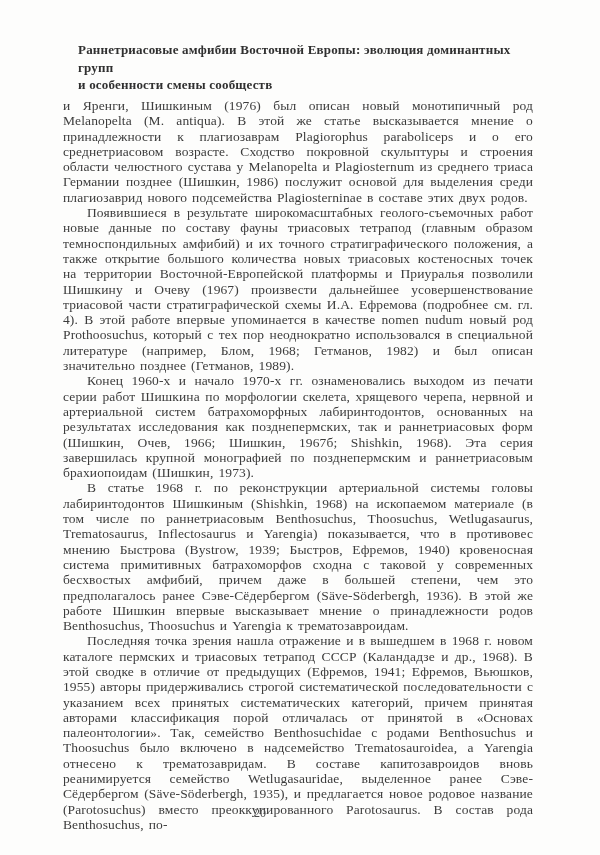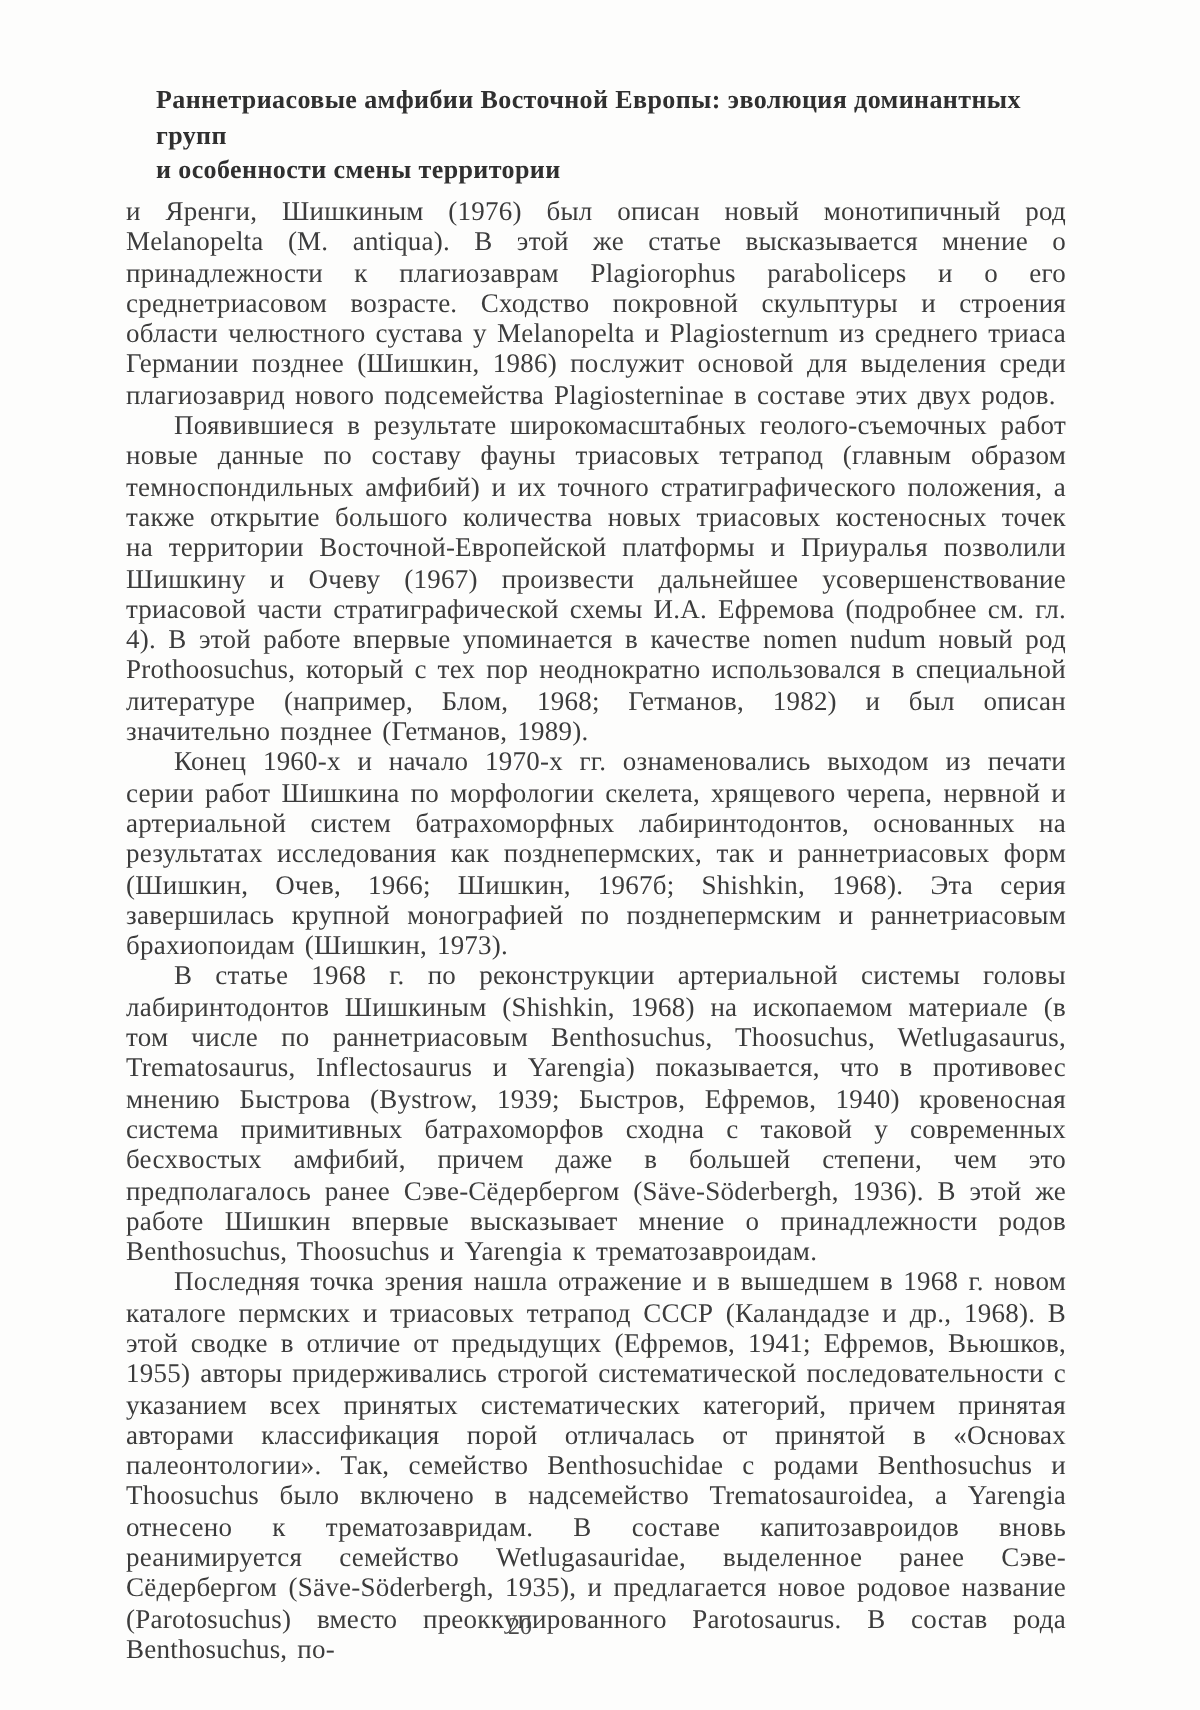--- a/index.html
+++ b/index.html
@@ -75,21 +75,21 @@
 </style>
 </head>
 <body>
 
 <div class="page">
 
   <div class="running-header">
     <div class="header-rule-bar"></div>
     <div class="header-text">
       <div>Раннетриасовые амфибии Восточной Европы: эволюция доминантных групп</div>
-      <div>и особенности смены территории</div>
+      <div>и особенности смены сообществ</div>
     </div>
   </div>
 
   <div class="page-body">
     <p class="continuation">и Яренги, Шишкиным (1976) был описан новый монотипичный род Melanopelta (M. antiqua). В этой же статье высказывается мнение о принадлежности к плагиозаврам Plagiorophus paraboliceps и о его среднетриасовом возрасте. Сходство покровной скульптуры и строения области челюстного сустава у Melanopelta и Plagiosternum из среднего триаса Германии позднее (Шишкин, 1986) послужит основой для выделения среди плагиозаврид нового подсемейства Plagiosterninae в составе этих двух родов.</p>
     <p>Появившиеся в результате широкомасштабных геолого-съемочных работ новые данные по составу фауны триасовых тетрапод (главным образом темноспондильных амфибий) и их точного стратиграфического положения, а также открытие большого количества новых триасовых костеносных точек на территории Восточной-Европейской платформы и Приуралья позволили Шишкину и Очеву (1967) произвести дальнейшее усовершенствование триасовой части стратиграфической схемы И.А. Ефремова (подробнее см. гл. 4). В этой работе впервые упоминается в качестве nomen nudum новый род Prothoosuchus, который с тех пор неоднократно использовался в специальной литературе (например, Блом, 1968; Гетманов, 1982) и был описан значительно позднее (Гетманов, 1989).</p>
     <p>Конец 1960-х и начало 1970-х гг. ознаменовались выходом из печати серии работ Шишкина по морфологии скелета, хрящевого черепа, нервной и артериальной систем батрахоморфных лабиринтодонтов, основанных на результатах исследования как позднепермских, так и раннетриасовых форм (Шишкин, Очев, 1966; Шишкин, 1967б; Shishkin, 1968). Эта серия завершилась крупной монографией по позднепермским и раннетриасовым брахиопоидам (Шишкин, 1973).</p>
     <p>В статье 1968 г. по реконструкции артериальной системы головы лабиринтодонтов Шишкиным (Shishkin, 1968) на ископаемом материале (в том числе по раннетриасовым Benthosuchus, Thoosuchus, Wetlugasaurus, Trematosaurus, Inflectosaurus и Yarengia) показывается, что в противовес мнению Быстрова (Bystrow, 1939; Быстров, Ефремов, 1940) кровеносная система примитивных батрахоморфов сходна с таковой у современных бесхвостых амфибий, причем даже в большей степени, чем это предполагалось ранее Сэве-Сёдербергом (Säve-Söderbergh, 1936). В этой же работе Шишкин впервые высказывает мнение о принадлежности родов Benthosuchus, Thoosuchus и Yarengia к трематозавроидам.</p>
     <p>Последняя точка зрения нашла отражение и в вышедшем в 1968 г. новом каталоге пермских и триасовых тетрапод СССР (Каландадзе и др., 1968). В этой сводке в отличие от предыдущих (Ефремов, 1941; Ефремов, Вьюшков, 1955) авторы придерживались строгой систематической последовательности с указанием всех принятых систематических категорий, причем принятая авторами классификация порой отличалась от принятой в «Основах палеонтологии». Так, семейство Benthosuchidae с родами Benthosuchus и Thoosuchus было включено в надсемейство Trematosauroidea, а Yarengia отнесено к трематозавридам. В составе капитозавроидов вновь реанимируется семейство Wetlugasauridae, выделенное ранее Сэве-Сёдербергом (Säve-Söderbergh, 1935), и предлагается новое родовое название (Parotosuchus) вместо преоккупированного Parotosaurus. В состав рода Benthosuchus, по-</p>
   </div>

